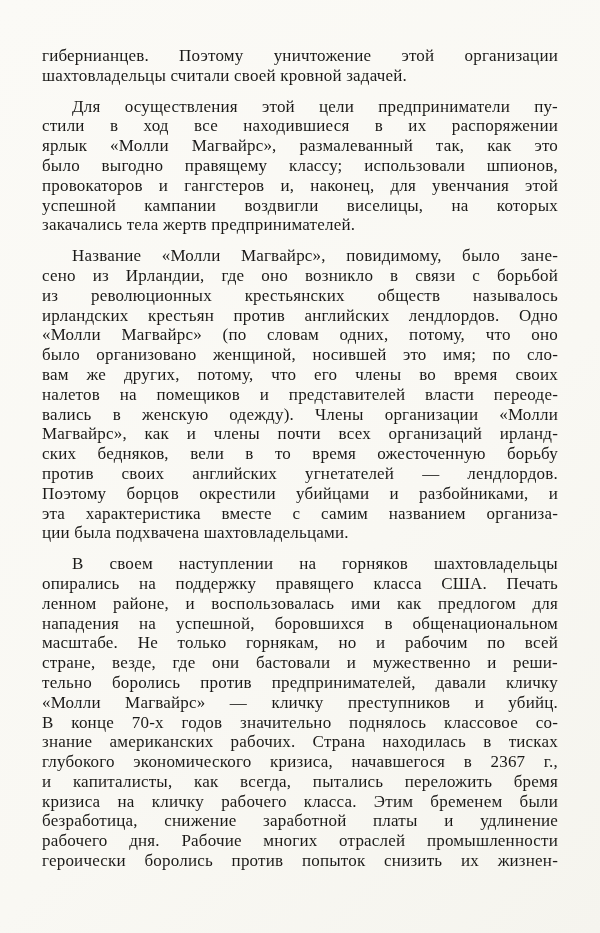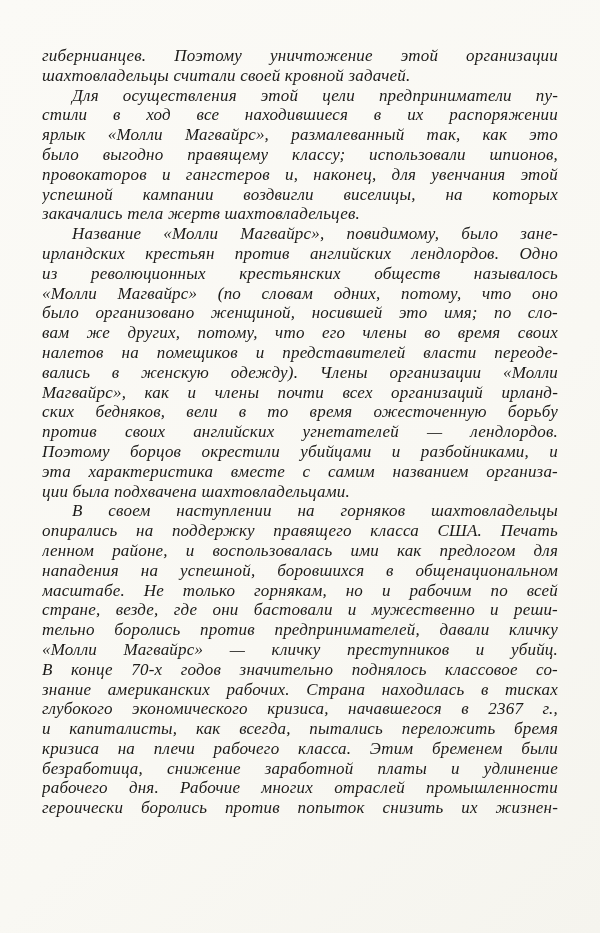--- a/index.html
+++ b/index.html
@@ -17,36 +17,36 @@
     background: linear-gradient(135deg, #fbfaf6 0%, #f9f8f3 60%, #f5f4ee 100%);
     padding: 46px 42px 0 42px;
     overflow: hidden;
   }
   .text-block {
     width: 516px;
   }
   .para {
     margin: 0;
     padding: 0;
-    font-style: italic;
   }
   .line {
     font-family: "Liberation Serif", "DejaVu Serif", serif;
     font-size: 17px;
     line-height: 19.8px;
     height: 19.8px;
     color: #1b1a18;
     letter-spacing: 0.2px;
     text-align: justify;
     text-align-last: justify;
     overflow: hidden;
     white-space: nowrap;
   }
   .line.indent {
     padding-left: 30px;
+    margin-top: 11px;
   }
   .line.last-left {
     text-align: right;
     text-align-last: left;
   }
 </style>
 </head>
 <body>
 
 <div class="page">
@@ -55,26 +55,27 @@
         <div class="line">гибернианцев. Поэтому уничтожение этой организации</div>
         <div class="line last-left">шахтовладельцы считали своей кровной задачей.</div>
       </div>
       <div class="para">
         <div class="line indent">Для осуществления этой цели предприниматели пу-</div>
         <div class="line">стили в ход все находившиеся в их распоряжении</div>
         <div class="line">ярлык «Молли Магвайрс», размалеванный так, как это</div>
         <div class="line">было выгодно правящему классу; использовали шпионов,</div>
         <div class="line">провокаторов и гангстеров и, наконец, для увенчания этой</div>
         <div class="line">успешной кампании воздвигли виселицы, на которых</div>
-        <div class="line last-left">закачались тела жертв шахтовладельцев.</div>
+        <div class="line last-left">закачались тела жертв предпринимателей.</div>
       </div>
       <div class="para">
         <div class="line indent">Название «Молли Магвайрс», повидимому, было зане-</div>
+        <div class="line">сено из Ирландии, где оно возникло в связи с борьбой</div>
+        <div class="line">из революционных крестьянских обществ называлось</div>
         <div class="line">ирландских крестьян против английских лендлордов. Одно</div>
-        <div class="line">из революционных крестьянских обществ называлось</div>
         <div class="line">«Молли Магвайрс» (по словам одних, потому, что оно</div>
         <div class="line">было организовано женщиной, носившей это имя; по сло-</div>
         <div class="line">вам же других, потому, что его члены во время своих</div>
         <div class="line">налетов на помещиков и представителей власти переоде-</div>
         <div class="line">вались в женскую одежду). Члены организации «Молли</div>
         <div class="line">Магвайрс», как и члены почти всех организаций ирланд-</div>
         <div class="line">ских бедняков, вели в то время ожесточенную борьбу</div>
         <div class="line">против своих английских угнетателей — лендлордов.</div>
         <div class="line">Поэтому борцов окрестили убийцами и разбойниками, и</div>
         <div class="line">эта характеристика вместе с самим названием организа-</div>
@@ -86,19 +87,19 @@
         <div class="line">ленном районе, и воспользовалась ими как предлогом для</div>
         <div class="line">нападения на успешной, боровшихся в общенациональном</div>
         <div class="line">масштабе. Не только горнякам, но и рабочим по всей</div>
         <div class="line">стране, везде, где они бастовали и мужественно и реши-</div>
         <div class="line">тельно боролись против предпринимателей, давали кличку</div>
         <div class="line">«Молли Магвайрс» — кличку преступников и убийц.</div>
         <div class="line">В конце 70-х годов значительно поднялось классовое со-</div>
         <div class="line">знание американских рабочих. Страна находилась в тисках</div>
         <div class="line">глубокого экономического кризиса, начавшегося в 2367 г.,</div>
         <div class="line">и капиталисты, как всегда, пытались переложить бремя</div>
-        <div class="line">кризиса на плечи рабочего класса. Этим бременем были</div>
+        <div class="line">кризиса на кличку рабочего класса. Этим бременем были</div>
         <div class="line">безработица, снижение заработной платы и удлинение</div>
         <div class="line">рабочего дня. Рабочие многих отраслей промышленности</div>
         <div class="line">героически боролись против попыток снизить их жизнен-</div>
       </div>
     </div>
 </div>
 
 </body></html>

